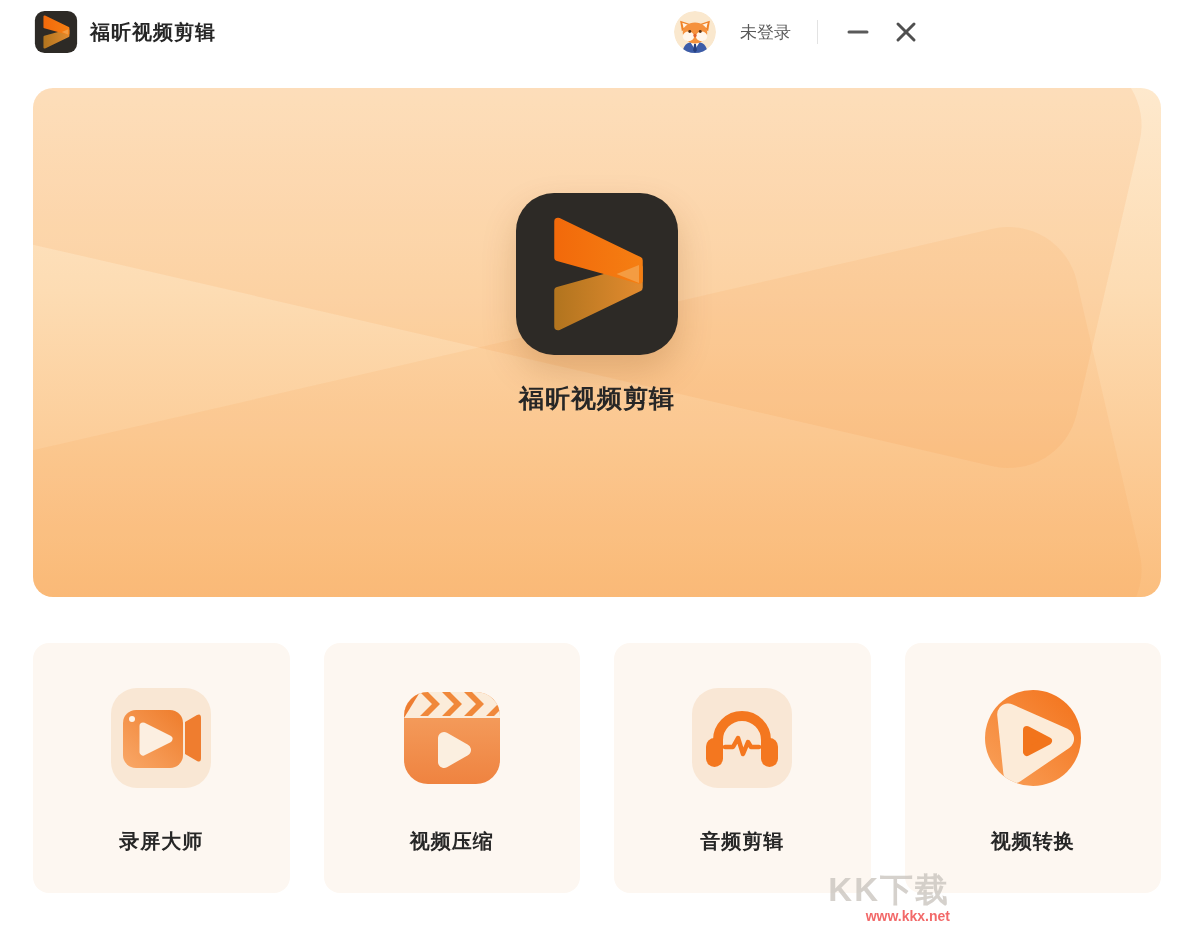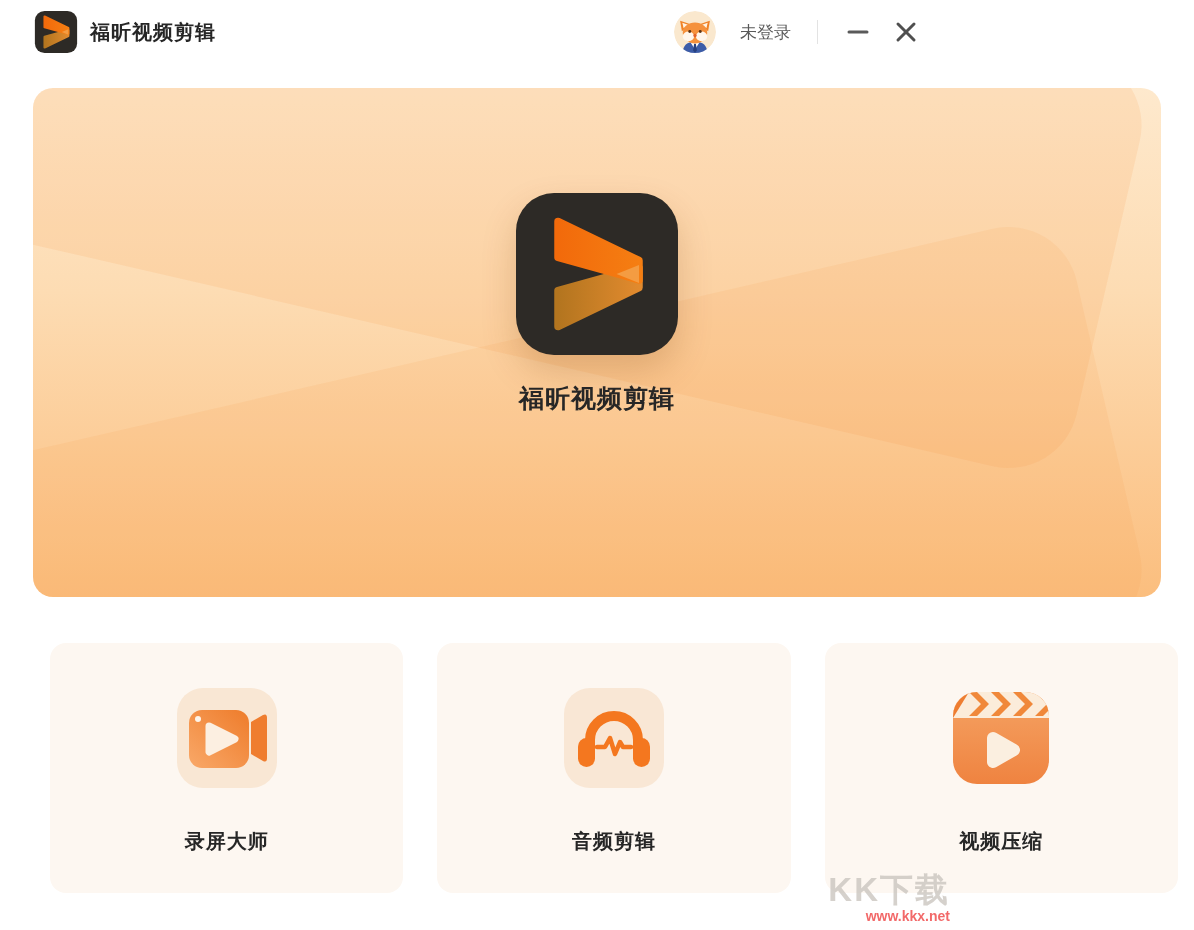--- a/index.html
+++ b/index.html
@@ -35,21 +35,21 @@
   .hero-app-name { position:absolute; left:0; top:294px; width:100%; text-align:center;
     font-size:25px; font-weight:700; color:#262626; letter-spacing:1px; }
   .start-button { position:absolute; left:50%; top:370px; transform:translateX(-50%);
     width:192px; height:64px; border:none; border-radius:32px;
     background:linear-gradient(180deg,#FB7D17,#F76708);
     color:#ffffff; font-size:22px; font-weight:700; letter-spacing:3px; cursor:pointer;
     box-shadow:0 12px 22px rgba(247,106,16,0.35);
     font-family:"Liberation Sans","DejaVu Sans",sans-serif; }
 
   
-  .tools { position:absolute; left:50px; top:643px; width:1128px; height:250px;
+  .tools { position:absolute; left:33px; top:643px; width:1128px; height:250px;
     display:flex; gap:34px; }
   .tool-card { flex:1; background:#FDF7F1; border-radius:16px; cursor:pointer;
     display:flex; flex-direction:column; align-items:center; }
   .tool-icon { width:100px; height:100px; margin-top:45px; }
   .tool-icon svg { width:100px; height:100px; display:block; }
   .tool-label { margin-top:40px; font-size:20px; font-weight:700; color:#262626; letter-spacing:1px; }
 
   
   .watermark { position:absolute; right:6px; bottom:6px; text-align:right; pointer-events:none;margin-top:16px; }
   .watermark-title { font-size:33px; font-weight:800; color:#c7c2bc; opacity:0.75;
@@ -159,33 +159,20 @@
           <polygon points="32,38 58,51 32,64" fill="#FCEFE1" stroke="#FCEFE1" stroke-width="7" stroke-linejoin="round"></polygon>
           <circle cx="21" cy="31" r="3" fill="#FDF4EA"></circle>
         </svg>
       </div>
       <div class="tool-label">录屏大师</div>
     </div>
 
     <div class="tool-card">
       <div class="tool-icon">
         <svg viewBox="0 0 100 100">
-          <rect x="0" y="0" width="100" height="100" rx="26" fill="#F9E7D5"></rect>
-          <path d="M26 62 L26 52 A24 24 0 0 1 74 52 L74 62" fill="none" stroke="#F4771F" stroke-width="10" stroke-linecap="round"></path>
-          <rect x="14" y="50" width="17" height="29" rx="8.5" fill="#F4771F"></rect>
-          <rect x="69" y="50" width="17" height="29" rx="8.5" fill="#F4771F"></rect>
-          <path d="M33 59 L41 59 L46 50 L51 66 L56 54 L59 59 L67 59" fill="none" stroke="#F4771F" stroke-width="4.5" stroke-linejoin="round" stroke-linecap="round"></path>
-        </svg>
-      </div>
-      <div class="tool-label">音频剪辑</div>
-    </div>
-
-    <div class="tool-card">
-      <div class="tool-icon">
-        <svg viewBox="0 0 100 100">
           <defs>
             <clipPath id="clap-clip">
                 <rect x="2" y="4" width="96" height="92" rx="24"></rect>
               </clipPath>
             <linearGradient id="clap" x1="0" y1="0" x2="0" y2="1">
               <stop offset="0" stop-color="#F5A364"></stop>
                 <stop offset="1" stop-color="#EF8340"></stop>
             </linearGradient>
           </defs>
           <g clip-path="url(#clap-clip)">
@@ -196,20 +183,54 @@
             <path d="M40 4 L52 16 L40 28 L48 28 L60 16 L48 4 Z" fill="#F0883A"></path>
             <path d="M62 4 L74 16 L62 28 L70 28 L82 16 L70 4 Z" fill="#F0883A"></path>
             <path d="M84 4 L96 16 L84 28 L92 28 L98 22 L98 10 L92 4 Z" fill="#F0883A"></path>
             <polygon points="42,50 63,62 42,74" fill="#FBEFE0" stroke="#FBEFE0" stroke-width="12" stroke-linejoin="round"></polygon>
           </g>
         </svg>
       </div>
       <div class="tool-label">视频压缩</div>
     </div>
 
+    <div class="tool-card">
+      <div class="tool-icon">
+        <svg viewBox="0 0 100 100">
+          <rect x="0" y="0" width="100" height="100" rx="26" fill="#F9E7D5"></rect>
+          <path d="M26 62 L26 52 A24 24 0 0 1 74 52 L74 62" fill="none" stroke="#F4771F" stroke-width="10" stroke-linecap="round"></path>
+          <rect x="14" y="50" width="17" height="29" rx="8.5" fill="#F4771F"></rect>
+          <rect x="69" y="50" width="17" height="29" rx="8.5" fill="#F4771F"></rect>
+          <path d="M33 59 L41 59 L46 50 L51 66 L56 54 L59 59 L67 59" fill="none" stroke="#F4771F" stroke-width="4.5" stroke-linejoin="round" stroke-linecap="round"></path>
+        </svg>
+      </div>
+      <div class="tool-label">音频剪辑</div>
+    </div>
+
+    <div class="tool-card">
+      <div class="tool-icon">
+        <svg viewBox="0 0 100 100">
+          <defs>
+            <clipPath id="cir-clip">
+                <circle cx="50" cy="50" r="48"></circle>
+              </clipPath>
+            <linearGradient id="cir" x1="1" y1="0" x2="0" y2="1">
+              <stop offset="0" stop-color="#F37119"></stop>
+                <stop offset="1" stop-color="#F9A25C"></stop>
+            </linearGradient>
+          </defs>
+          <circle cx="50" cy="50" r="48" fill="url(#cir)"></circle>
+          <g clip-path="url(#cir-clip)">
+            <polygon points="28,24 80,54 28,82" fill="#FCEBD8" stroke="#FCEBD8" stroke-width="22" stroke-linejoin="round" transform="rotate(-6 50 52)"></polygon>
+          </g>
+          <polygon points="44,42 65,53 44,64" fill="#F2741B" stroke="#F2741B" stroke-width="8" stroke-linejoin="round"></polygon>
+        </svg>
+      </div>
+      <div class="tool-label">视频转换</div>
+    </div>
 
   </div>
 
   <div class="watermark">
     <div class="watermark-title">KK下载</div>
     <div class="watermark-url">www.kkx.net</div>
   </div>
 
 </div>
 

